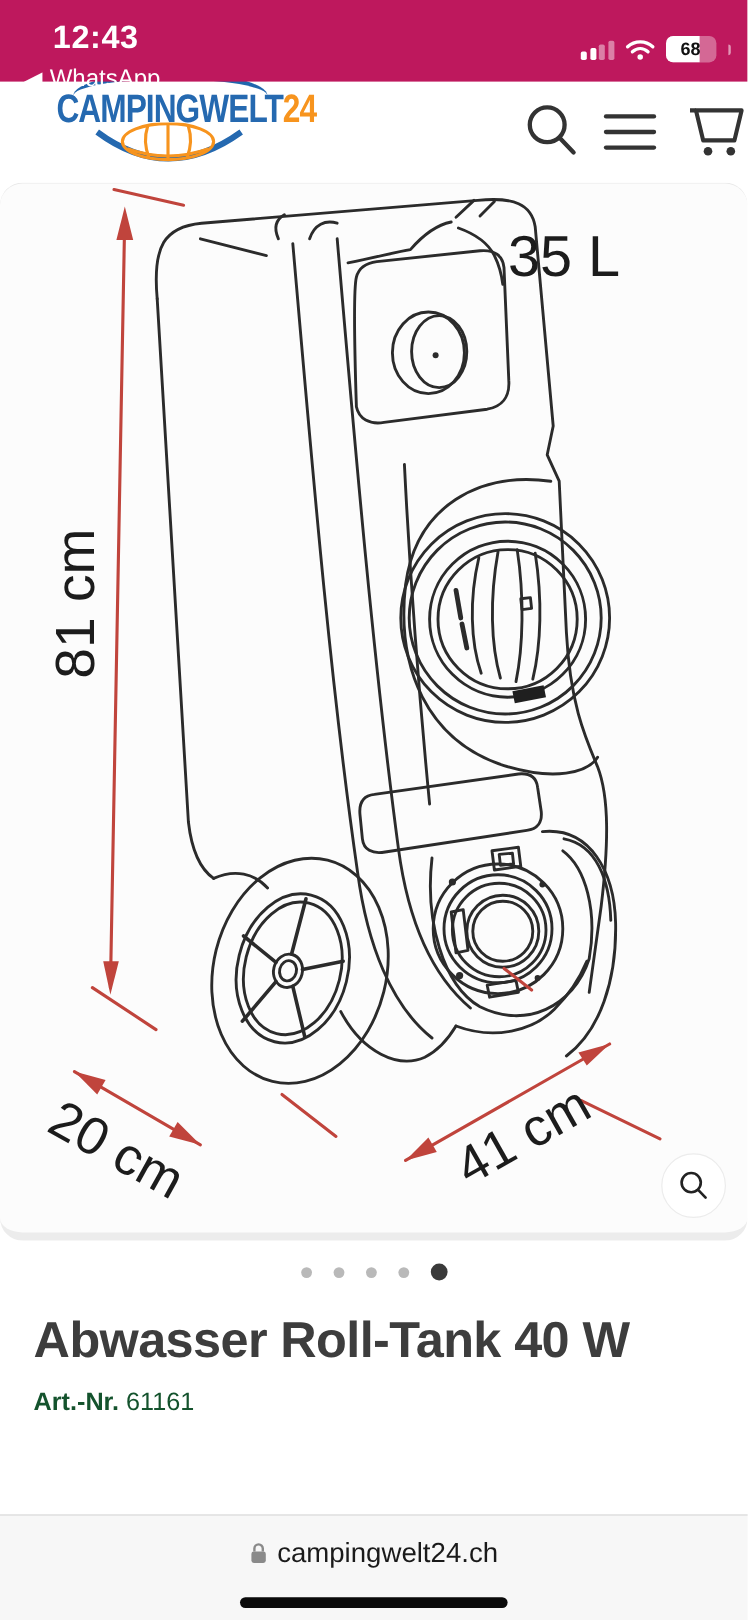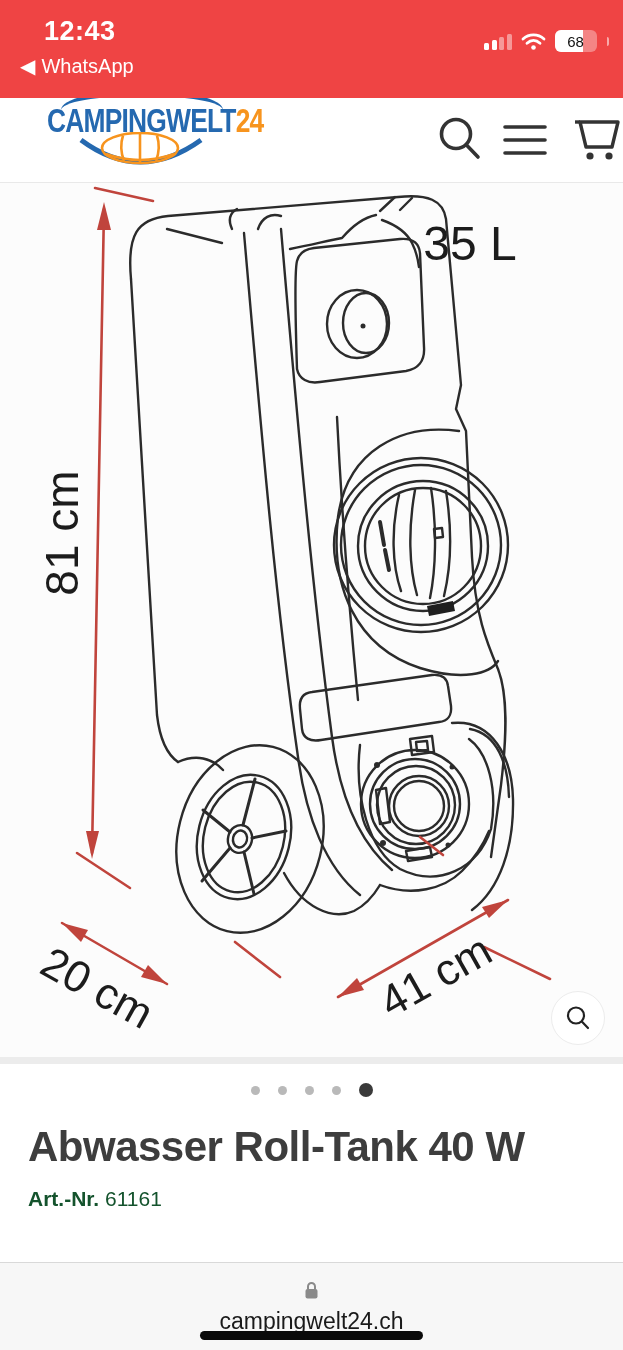--- a/index.html
+++ b/index.html
@@ -1,69 +1,69 @@
 <!DOCTYPE html>
 <html><head>
 <meta charset="utf-8">
 <style>
   * { margin:0; padding:0; box-sizing:border-box; }
   html,body { width:623px; height:1350px; background:#fff; overflow:hidden;
     font-family:"Liberation Sans", sans-serif; }
 
   
-  .statusbar { position:relative; z-index:10; width:623px; height:98px;
-    background:#ef4444; color:#fff; }
+  .statusbar { position:relative; z-index:10; width:623px; height:68px;
+    background:#be185d; color:#fff; }
   .sb-time { position:absolute; left:44px; top:16px; font-size:27px; font-weight:700; letter-spacing:.5px; }
   .sb-back { position:absolute; left:20px; top:54px; font-size:20px; display:flex; gap:6px; align-items:center; }
   .sb-right { position:absolute; right:14px; top:30px; display:flex; align-items:center; gap:9px; }
   .sig { display:flex; align-items:flex-end; gap:2.5px; height:17px; }
   .sig i { display:block; width:5px; border-radius:1.5px; background:#fff; }
   .sig i:nth-child(1){height:7px;} .sig i:nth-child(2){height:10px;}
   .sig i:nth-child(3){height:13px;opacity:.45;} .sig i:nth-child(4){height:16px;opacity:.45;}
   .battery { position:relative; width:42px; height:22px; border-radius:6px;
     background:rgba(255,255,255,.35); overflow:hidden; }
   .battery-fill { position:absolute; left:0; top:0; bottom:0; width:68%; background:#fff; }
   .battery-num { position:absolute; inset:0; display:flex; align-items:center; justify-content:center;
-    font-size:15px; font-weight:400; color:#111; }
+    font-size:15px; font-weight:700; color:#111; }
   .battery-nub { width:2.5px; height:9px; background:rgba(255,255,255,.55); border-radius:0 2px 2px 0; margin-left:1px; }
 
   
   .header { position:relative; z-index:1; width:623px; height:84px; background:#fff;margin-left:25px; }
   .logo { position:absolute; left:22px; top:-22px; width:200px; height:110px; }
   .logo-arc { position:absolute; left:14px; top:14px; width:162px; height:40px;
     border-top:6px solid #2066ad; border-radius:50%; }
   .logo-text { position:absolute; left:0; top:26px; font-size:33px; font-weight:700;
     letter-spacing:-1px; color:#2569b0; transform:scaleX(.8); transform-origin:left; white-space:nowrap; }
   .logo-text .suffix { color:#f7941e; }
   .logo-globe { position:absolute; left:26px; top:56px; }
   .hicon { position:absolute; top:0; height:84px; display:flex; align-items:center; }
   .hicon.search { left:410px; } .hicon.menu { left:477px; } .hicon.cart { left:546px; }
 
   
   .image-area { position:relative; width:623px; height:882px; background:#fcfcfc;
-    border-top:1px solid #e9e9e9; border-bottom:7px solid #ececec; }
+    border-top:1px solid #e9e9e9; border-bottom:7px solid #ececec;border-radius:19px; }
   .image-area svg.drawing { position:absolute; left:0; top:0; }
   .zoom-btn { position:absolute; left:551px; top:808px; width:54px; height:54px; border-radius:50%;
     background:#fff; border:1.5px solid #ececec; display:flex; align-items:center; justify-content:center; }
 
   
   .dots { width:623px; padding-top:19px; display:flex; justify-content:center; align-items:center; gap:18px; }
   .dot { width:9px; height:9px; border-radius:50%; background:#b9b9b9; }
   .dot.active { width:14px; height:14px; background:#3a3a3a; }
 
   
   .title { margin:26px 0 0 28px; font-size:42px; font-weight:700; color:#3d3d3d; letter-spacing:-.5px; }
   .artline { margin:16px 0 0 28px; font-size:21px; color:#14532d; }
   .artline .b { font-weight:700; }
 
   
   .safaribar { position:absolute; left:0; bottom:0; width:623px; height:88px;
     background:#f7f7f7; border-top:1px solid #d9d9d9; }
   .urlrow { display:flex; justify-content:center; align-items:center; gap:8px; margin-top:18px;
-    font-size:23px; color:#1a1a1a;flex-direction:column; }
+    font-size:23px; color:#1a1a1a; }
   .home-indicator { position:absolute; left:200px; bottom:10px; width:223px; height:9px;
     border-radius:5px; background:#0a0a0a; }
 </style>
 </head>
 <body>
 
 <div class="statusbar">
   <div class="sb-time">12:43</div>
   <div class="sb-back">
     <span>◀</span>

